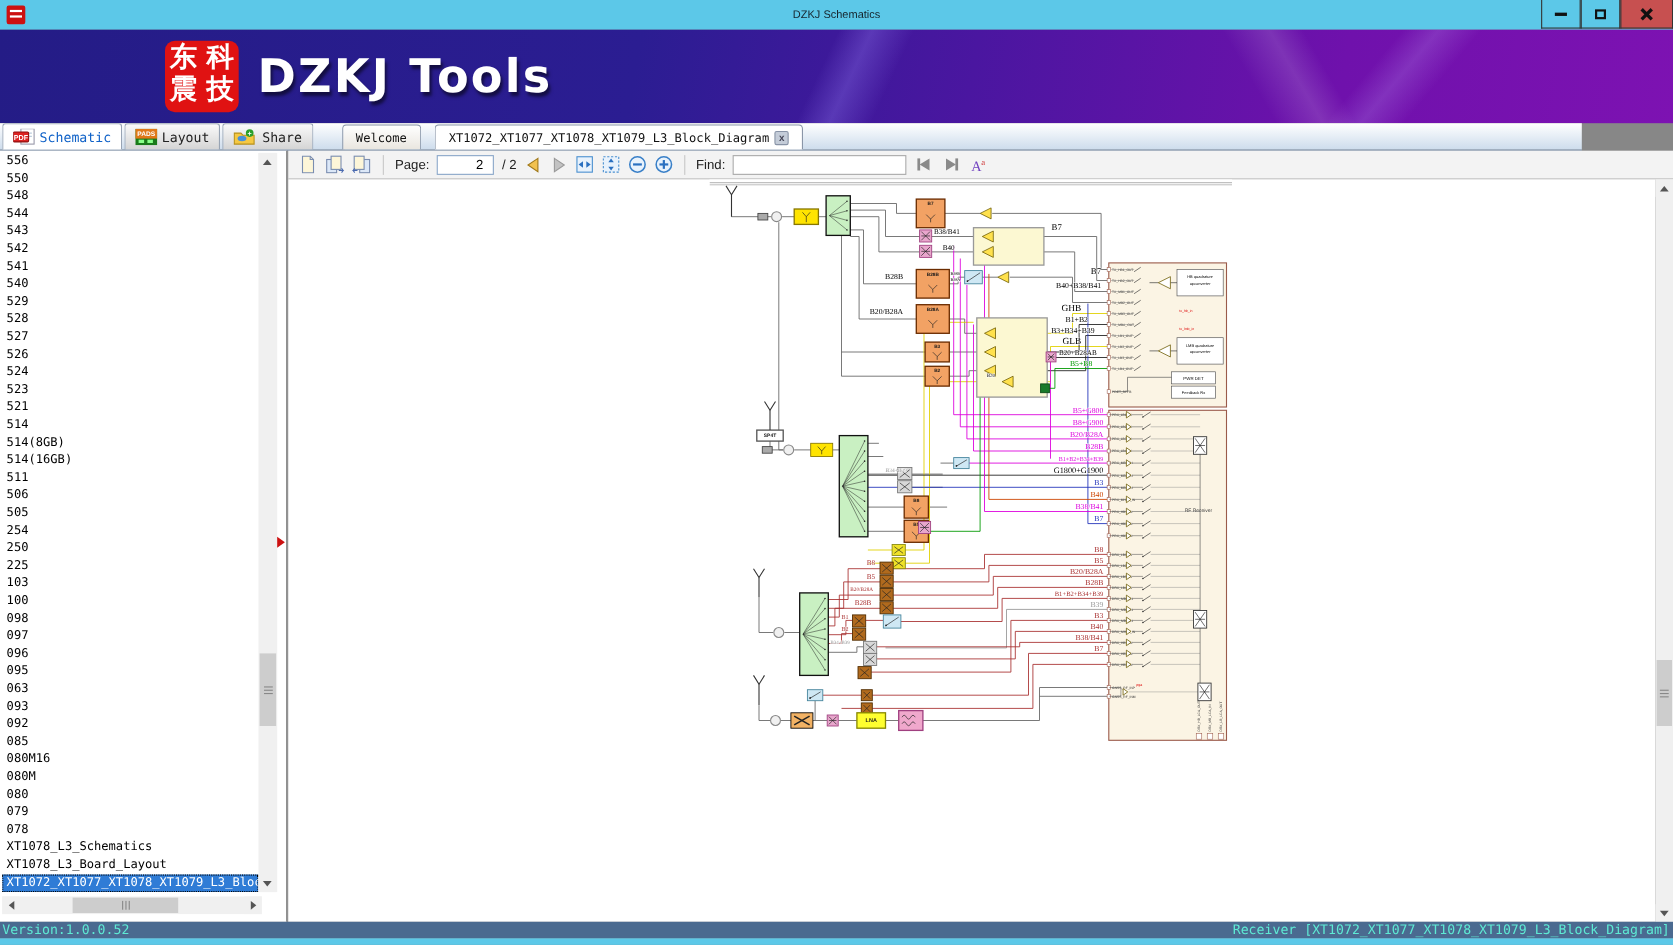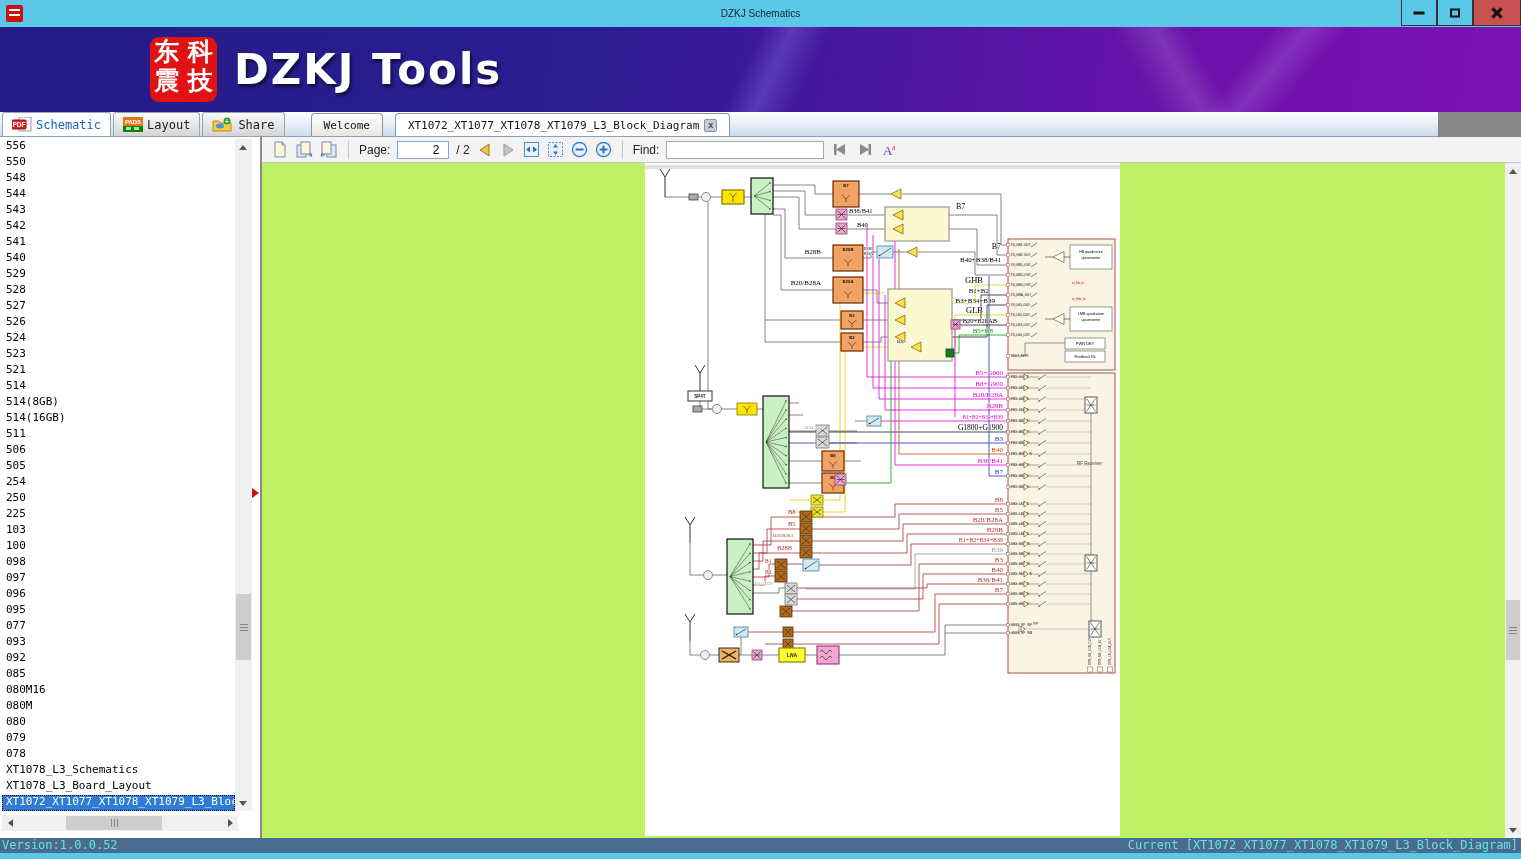--- a/index.html
+++ b/index.html
@@ -79,21 +79,21 @@
   .tri.lf{border-top:4px solid transparent;border-bottom:4px solid transparent;border-right:5px solid #555;}
   .tri.rt{border-top:4px solid transparent;border-bottom:4px solid transparent;border-left:5px solid #555;}
   .grip-h{width:8px;height:7px;border-top:1px solid #888;border-bottom:1px solid #888;position:relative;}
   .grip-h::before{content:"";position:absolute;left:0;top:2px;width:8px;height:1px;background:#888;}
   .grip-v{width:7px;height:8px;border-left:1px solid #888;border-right:1px solid #888;position:relative;}
   .grip-v::before{content:"";position:absolute;top:0;left:2px;width:1px;height:8px;background:#888;}
   .redmark{position:absolute;left:252px;top:351px;width:0;height:0;
     border-top:5px solid transparent;border-bottom:5px solid transparent;border-left:7px solid #cc1111;}
 
   
-  .viewport{position:absolute;top:163px;left:262px;width:1243px;height:675px;background:#bef264;overflow:hidden;}
+  .viewport{position:absolute;top:163px;left:262px;width:1243px;height:675px;background:#ffffff;overflow:hidden;}
   .page{position:absolute;left:383px;top:0;width:475px;height:673px;background:#fff;}
   .docscroll{position:absolute;top:163px;right:0;width:16px;height:675px;background:#f0f0f0;}
   .docscroll .thumb{position:absolute;left:1px;top:437px;width:14px;height:60px;background:#cdcdcd;}
 
   
   .statusbar{position:absolute;top:838px;left:0;width:1521px;height:15px;background:#4a6a90;color:#5eead4;
     font:12px "DejaVu Sans Mono",monospace;line-height:15px;}
   .statusbar .ver{position:absolute;left:2px;}
   .statusbar .cur{position:absolute;right:3px;}
   .bottomstrip{position:absolute;top:853px;left:0;width:1521px;height:6px;background:#5cc8e8;}
@@ -251,21 +251,21 @@
       <div class="row">505</div>
       <div class="row">254</div>
       <div class="row">250</div>
       <div class="row">225</div>
       <div class="row">103</div>
       <div class="row">100</div>
       <div class="row">098</div>
       <div class="row">097</div>
       <div class="row">096</div>
       <div class="row">095</div>
-      <div class="row">077</div>
+      <div class="row">063</div>
       <div class="row">093</div>
       <div class="row">092</div>
       <div class="row">085</div>
       <div class="row">080M16</div>
       <div class="row">080M</div>
       <div class="row">080</div>
       <div class="row">079</div>
       <div class="row">078</div>
       <div class="row">XT1078_L3_Schematics</div>
       <div class="row">XT1078_L3_Board_Layout</div>
@@ -916,15 +916,15 @@
   <div class="thumb" style="display:flex;align-items:center;justify-content:center">
       <span class="grip-h"></span>
     </div>
   <div class="sbtn" style="bottom:0;left:0">
       <span class="tri dn"></span>
     </div>
 </div>
 
 <div class="statusbar">
   <span class="ver">Version:1.0.0.52</span>
-  <span class="cur">Current [XT1072_XT1077_XT1078_XT1079_L3_Block_Diagram]</span>
+  <span class="cur">Receiver [XT1072_XT1077_XT1078_XT1079_L3_Block_Diagram]</span>
 </div>
 <div class="bottomstrip"></div>
 
 </body></html>

